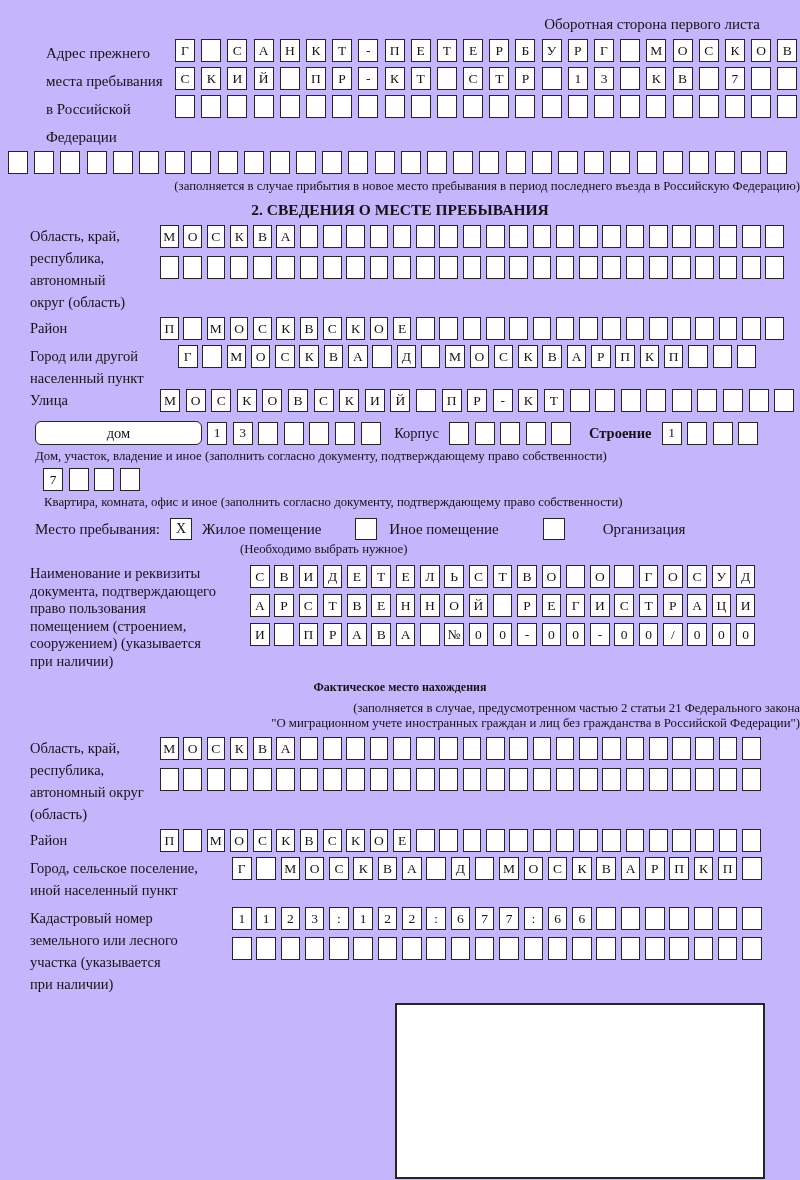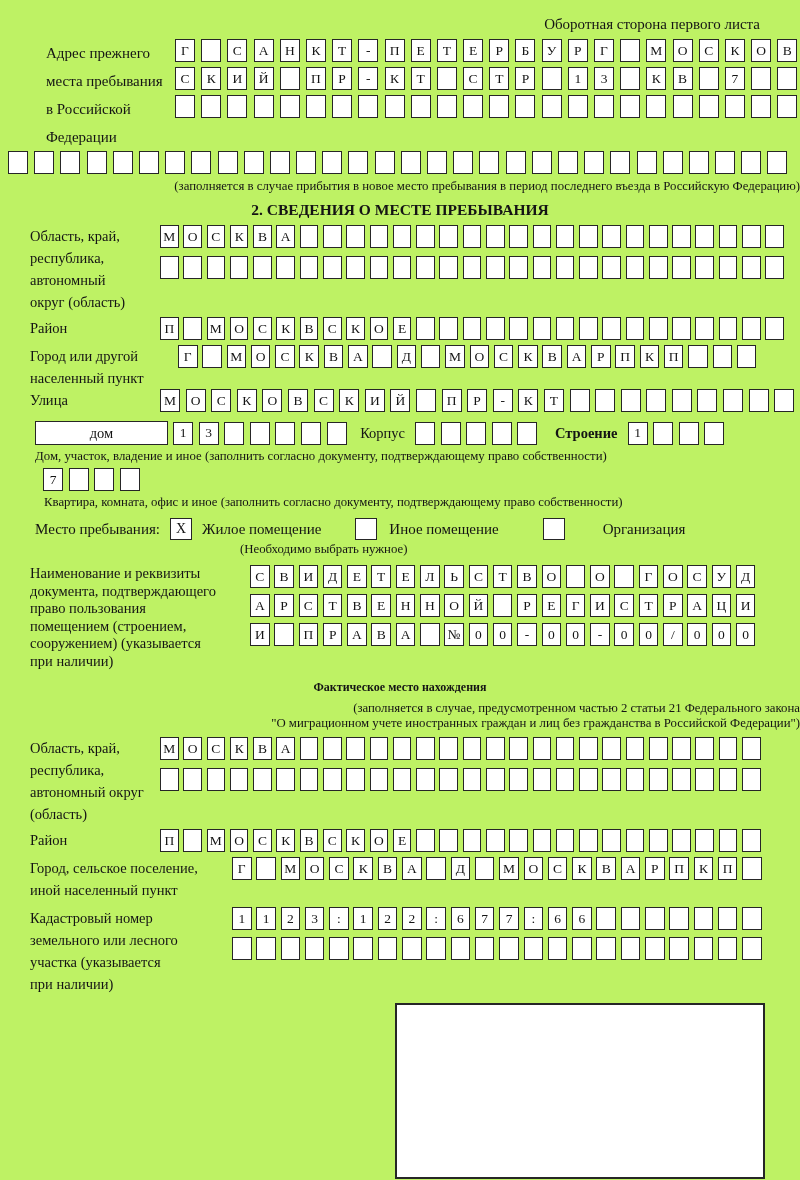--- a/index.html
+++ b/index.html
@@ -1,17 +1,17 @@
 <!DOCTYPE html>
 <html><head>
 <meta charset="utf-8">
 <style>
   html,body { margin:0; padding:0; background:#fff; }
   .sheet {
-    position:relative; width:800px; height:1180px; background:#bef264;
+    position:relative; width:800px; height:1180px; background:#c4b5fd;
     font-family:"Liberation Serif", serif; color:#141414; overflow:hidden;
   }
   .hdr-note { text-align:right; padding:16px 40px 0 0; font-size:15px; }
 
   .flexrow { display:flex; align-items:flex-start; }
   .label { font-size:14.5px; line-height:22px; white-space:pre-line; box-sizing:border-box; }
   .w175 { flex:0 0 175px; padding-left:46px; font-size:15px; line-height:28px; }
   .w160 { flex:0 0 160px; padding-left:30px; }
   .w178 { flex:0 0 178px; padding-left:30px; }
   .w250 { flex:0 0 250px; padding-left:30px; line-height:17.5px; }
@@ -336,21 +336,21 @@
         <div class="cell"></div>
         <div class="cell"></div>
         <div class="cell"></div>
         <div class="cell"></div>
         <div class="cell"></div>
         <div class="cell"></div>
       </div>
   </div>
 
   <div class="house-row">
-    <div class="named-box" style="width:133px;">дом</div>
+    <div class="named-box" style="width:167px;border-radius:6px;">дом</div>
     <div class="cells p25" style="margin-left:5px;">
         <div class="cell">1</div>
         <div class="cell">3</div>
         <div class="cell"></div>
         <div class="cell"></div>
         <div class="cell"></div>
         <div class="cell"></div>
         <div class="cell"></div>
       </div>
     <div class="inlinelbl" style="margin:0 10px 0 8px;">Корпус</div>

